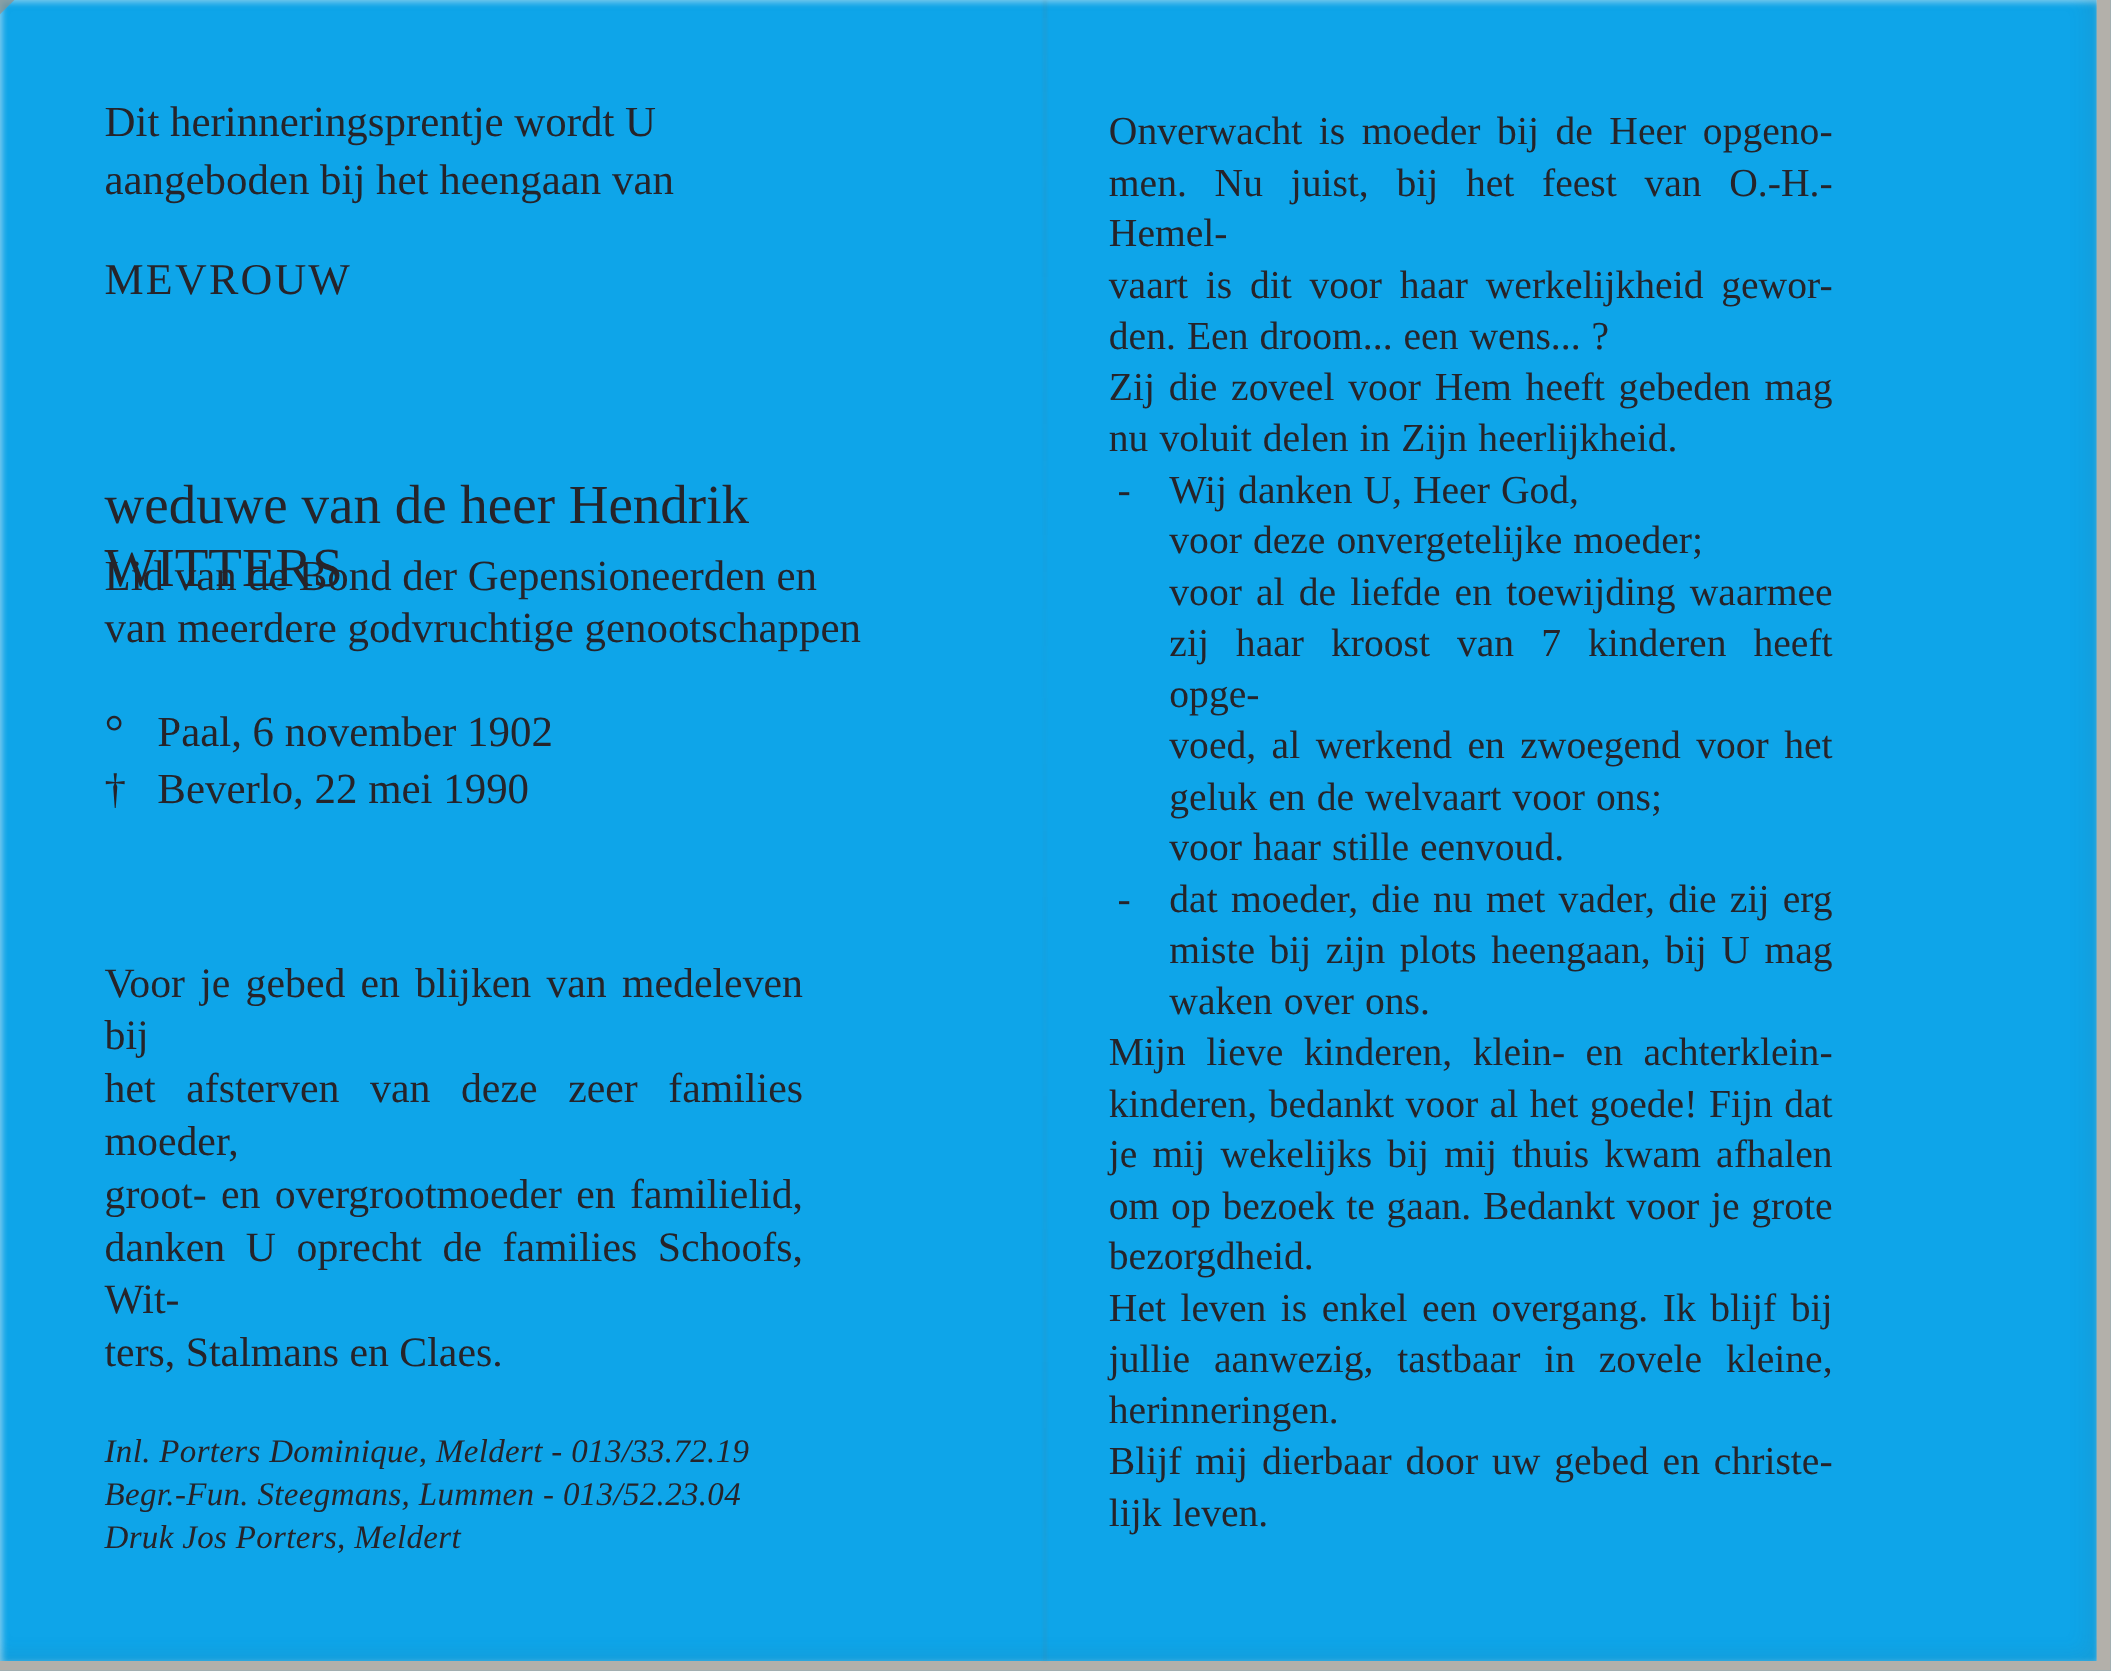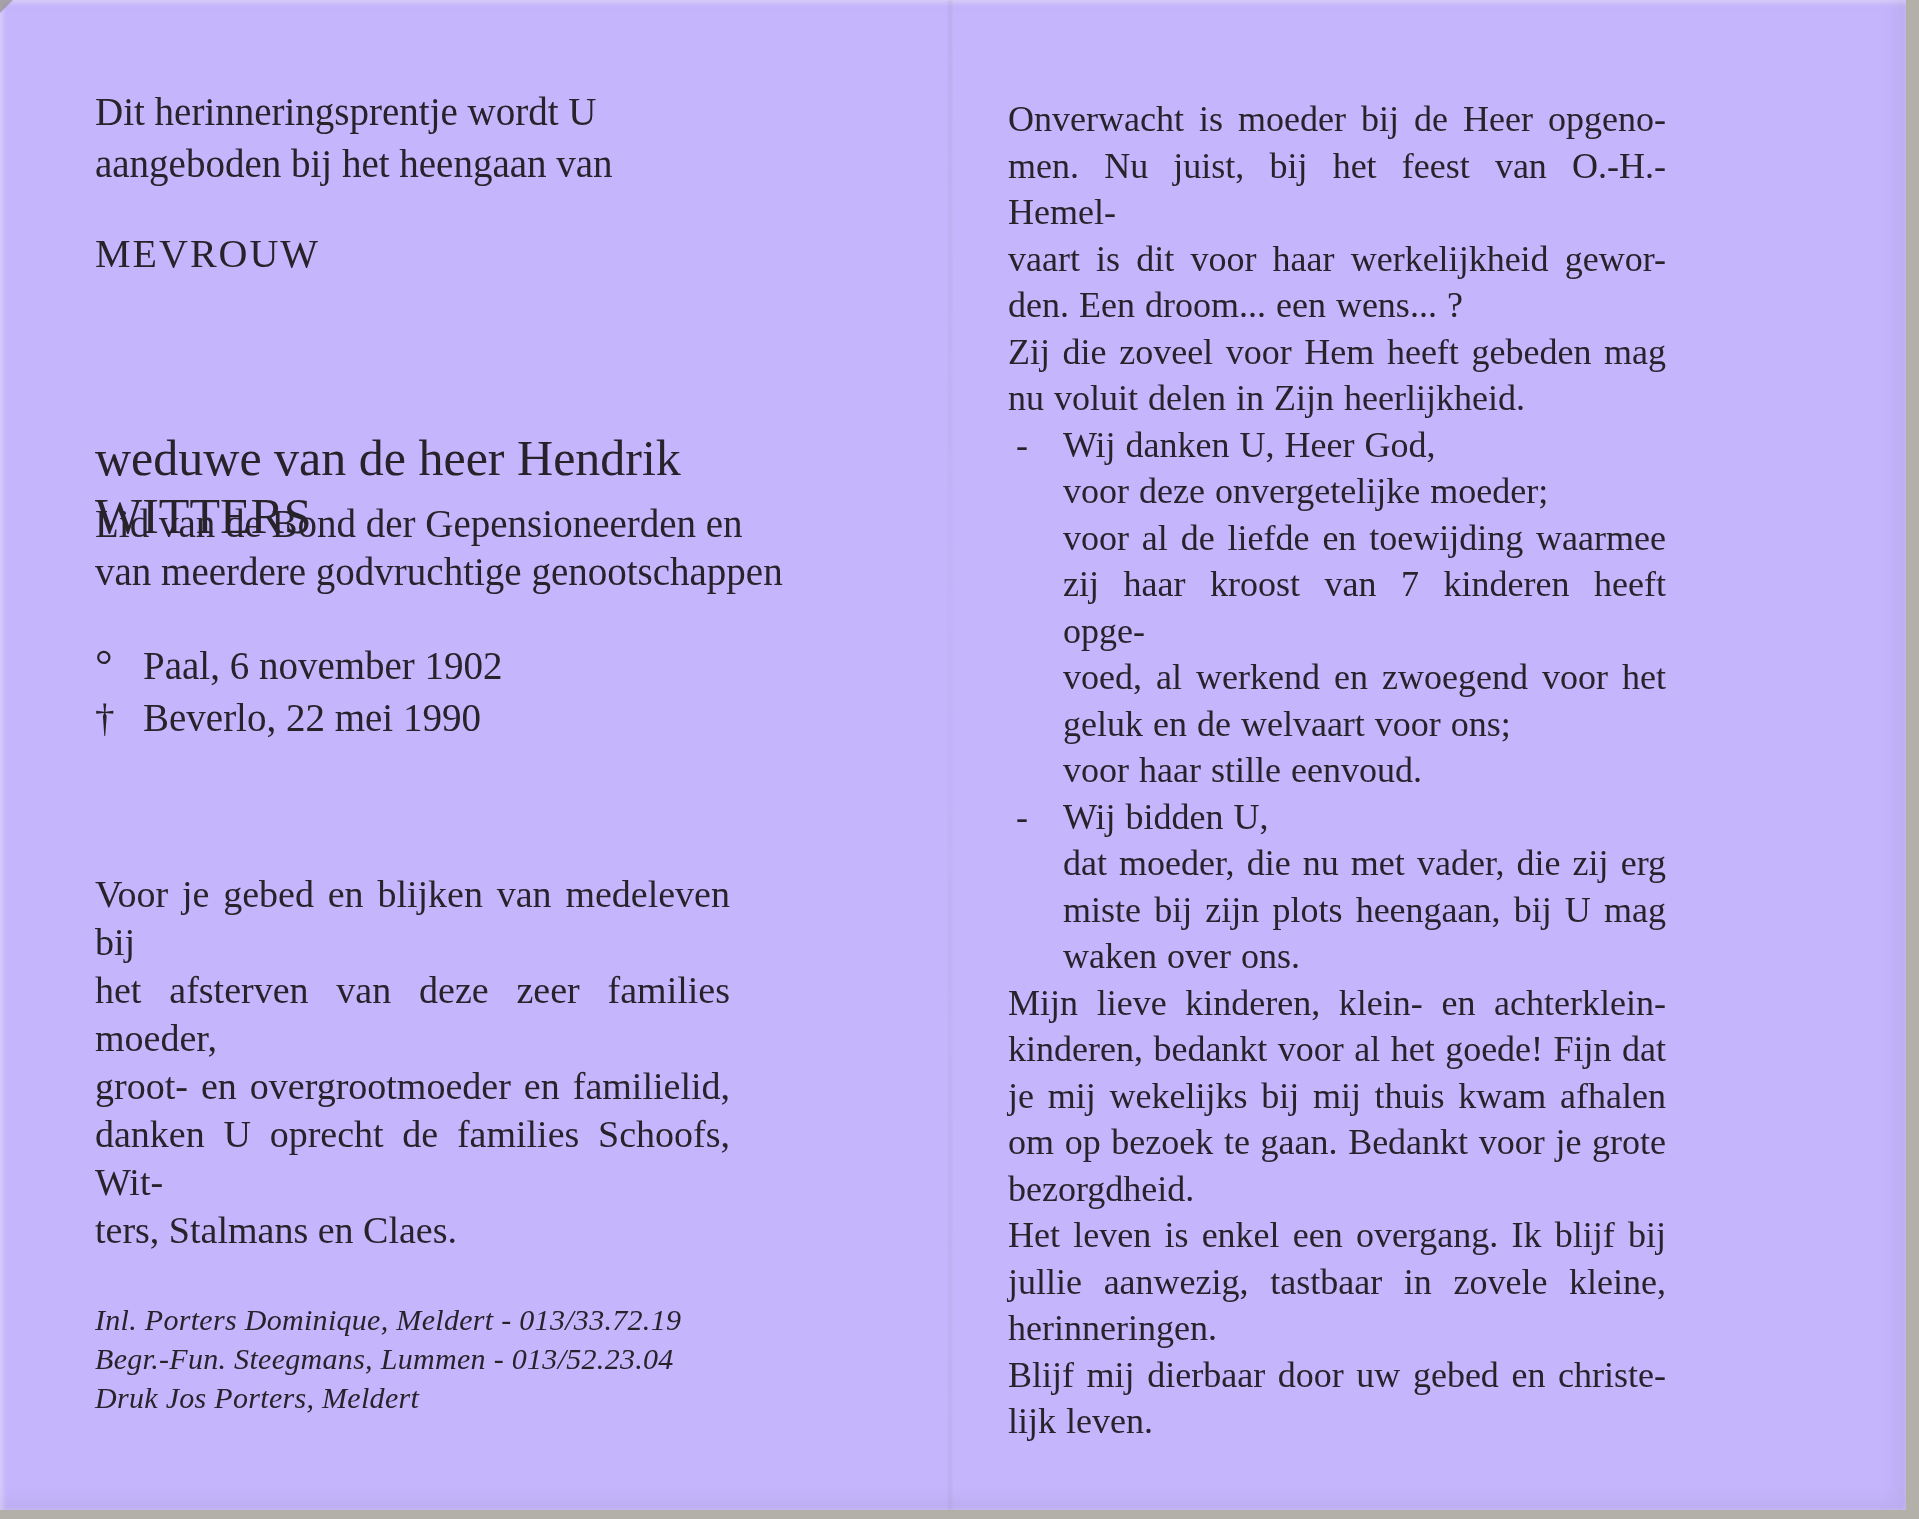--- a/index.html
+++ b/index.html
@@ -4,21 +4,21 @@
 <style>
   html,body{margin:0;padding:0;}
   body{
     width:1919px;height:1519px;position:relative;overflow:hidden;
     background:#b3b0aa;
     font-family:"Liberation Serif","DejaVu Serif",serif;
     color:#26242a;
   }
   .paper{
     position:absolute;left:0;top:0;width:1906px;height:1510px;
-    background:#c4b5fd;
+    background:#0ea5e9;
     box-shadow:inset -8px -6px 18px rgba(90,85,75,0.10), inset 2px 2px 6px rgba(255,255,255,0.5);
   }
   .crease{
     position:absolute;left:948px;top:0;width:4px;height:100%;
     background:linear-gradient(180deg,rgba(120,113,100,0.10),rgba(120,113,100,0.03) 40%,rgba(120,113,100,0.09));
     filter:blur(1px);
   }
   .corner{
     position:absolute;left:0;top:0;width:0;height:0;
     border-top:13px solid #918e88;border-right:13px solid transparent;opacity:.7;
@@ -112,21 +112,20 @@
         <div class="line">Wij danken U, Heer God,</div>
         <div class="line">voor deze onvergetelijke moeder;</div>
         <div class="line just">voor al de liefde en toewijding waarmee</div>
         <div class="line just">zij haar kroost van 7 kinderen heeft opge-</div>
         <div class="line just">voed, al werkend en zwoegend voor het</div>
         <div class="line">geluk en de welvaart voor ons;</div>
         <div class="line">voor haar stille eenvoud.</div>
       </div>
       <div class="block dash">
         <span class="marker">-</span>
-        <div class="line">Wij bidden U,</div>
         <div class="line just">dat moeder, die nu met vader, die zij erg</div>
         <div class="line just">miste bij zijn plots heengaan, bij U mag</div>
         <div class="line">waken over ons.</div>
       </div>
       <div class="block">
         <div class="line just">Mijn lieve kinderen, klein- en achterklein-</div>
         <div class="line just">kinderen, bedankt voor al het goede! Fijn dat</div>
         <div class="line just">je mij wekelijks bij mij thuis kwam afhalen</div>
         <div class="line just">om op bezoek te gaan. Bedankt voor je grote</div>
         <div class="line">bezorgdheid.</div>

